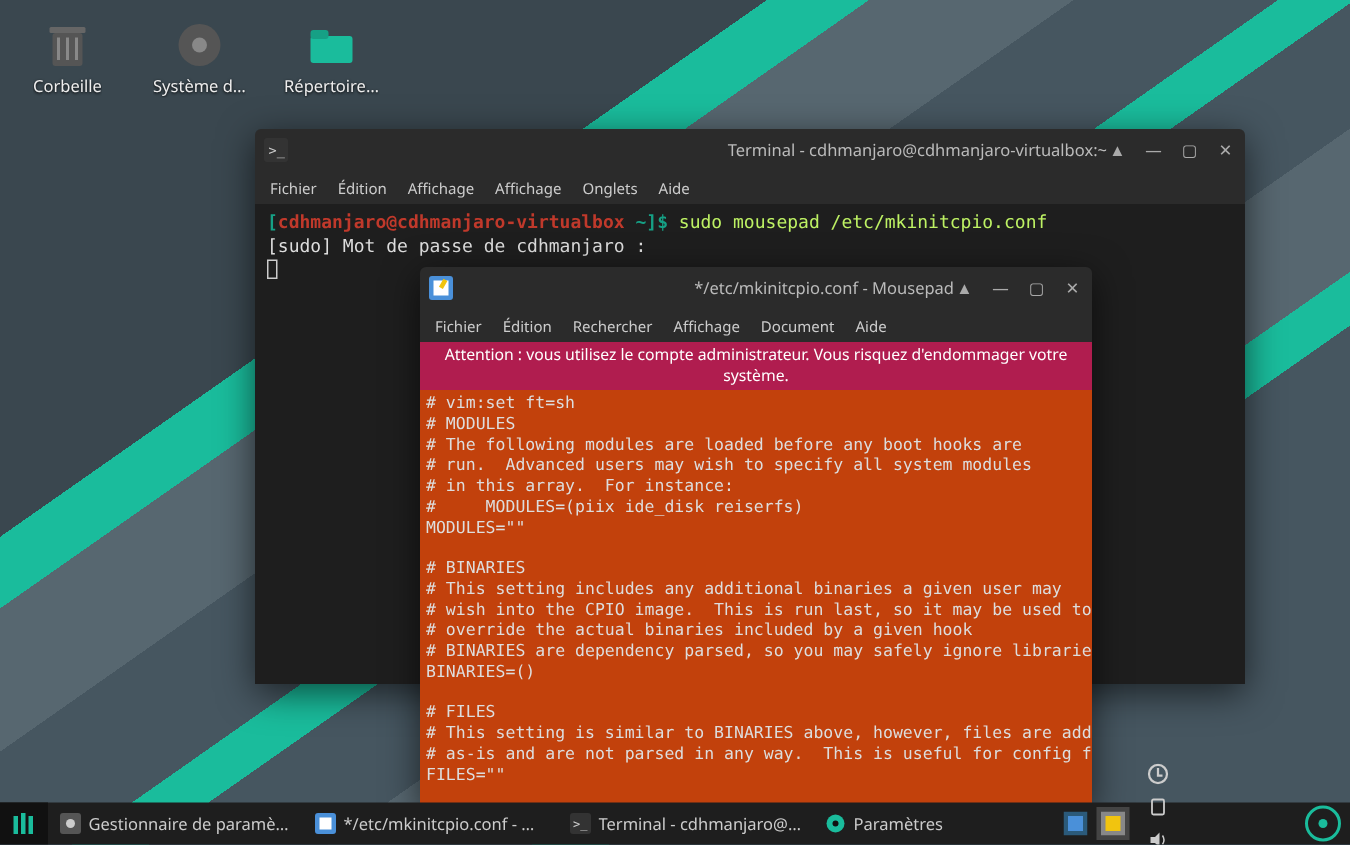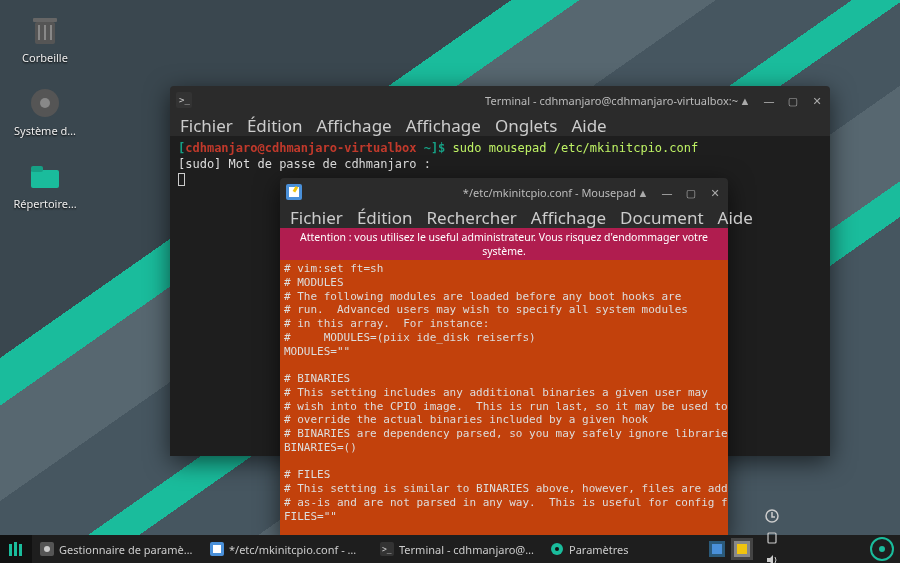--- a/index.html
+++ b/index.html
@@ -20,33 +20,33 @@
         #1abc9c 30%, #1abc9c 34%,
         #576770 34%, #576770 42%,
         #465660 42%, #465660 50%,
         #1abc9c 50%, #1abc9c 53%,
         #465660 53%, #465660 60%,
         #576770 60%, #576770 68%,
         #1abc9c 68%, #1abc9c 71%,
         #465660 71%, #465660 100%);
   }
   
-  .desktop { position: absolute; top: 10px; left: 10px; display: flex; flex-direction: column; gap: 18px; }
+  .desktop { position: absolute; top: 10px; left: 10px; display: flex; flex-direction: row; gap: 18px; }
   .dicon { width: 70px; display: flex; flex-direction: column; align-items: center; color: #eee; cursor: pointer; }
   .dicon .glyph { width: 40px; height: 40px; display: flex; align-items: center; justify-content: center; }
   .dicon span { font-size: 11px; text-align: center; text-shadow: 0 1px 2px #000; white-space: nowrap; overflow: hidden; text-overflow: ellipsis; max-width: 70px; }
 
   
   .win { position: absolute; background: #2b2b2b; border-radius: 4px; box-shadow: 0 6px 24px rgba(0,0,0,.6); display: flex; flex-direction: column; }
   .titlebar { height: 28px; display: flex; align-items: center; color: #ccc; padding: 0 6px; font-size: 11px; }
   .titlebar .appicon { width: 16px; height: 16px; margin-right: 6px; flex: none; }
   .titlebar .title { flex: 1; text-align: right; color: #bbb; }
   .winbtns { display: flex; gap: 10px; }
   .winbtns span { width: 14px; height: 14px; color: #aaa; cursor: pointer; display:flex; align-items:center; justify-content:center; }
-  .menubar { height: 22px; display: flex; align-items: center; gap: 14px; padding: 0 10px; color: #ccc; font-size: 17px; }
+  .menubar { height: 22px; display: flex; align-items: center; gap: 14px; padding: 0 10px; color: #ccc; font-size: 10px; }
   .menubar span { cursor: pointer; }
 
   
   #terminal { top: 86px; left: 170px; width: 660px; height: 370px; }
   #terminal .content { flex: 1; padding: 4px 8px; font-family: "DejaVu Sans Mono", monospace; font-size: 12px; line-height: 1.35; color: #ddd; background: #1e1e1e; white-space: pre; overflow: hidden; }
   .pg { color: #16a085; font-weight: bold; }
   .pu { color: #c0392b; font-weight: bold; }
   .pd { color: #bef264; }
   .cursor { display: inline-block; width: 7px; height: 13px; border: 1px solid #ccc; vertical-align: -2px; }
 
@@ -157,21 +157,21 @@
     </div>
   </div>
   <div class="menubar">
     <span>Fichier</span>
     <span>Édition</span>
     <span>Rechercher</span>
     <span>Affichage</span>
     <span>Document</span>
     <span>Aide</span>
   </div>
-  <div class="warn">Attention : vous utilisez le useful administrateur. Vous risquez d'endommager votre système.</div>
+  <div class="warn">Attention : vous utilisez le compte administrateur. Vous risquez d'endommager votre système.</div>
   <div class="editor"># vim:set ft=sh
 # MODULES
 # The following modules are loaded before any boot hooks are
 # run.  Advanced users may wish to specify all system modules
 # in this array.  For instance:
 #     MODULES=(piix ide_disk reiserfs)
 MODULES=""
 
 # BINARIES
 # This setting includes any additional binaries a given user may

